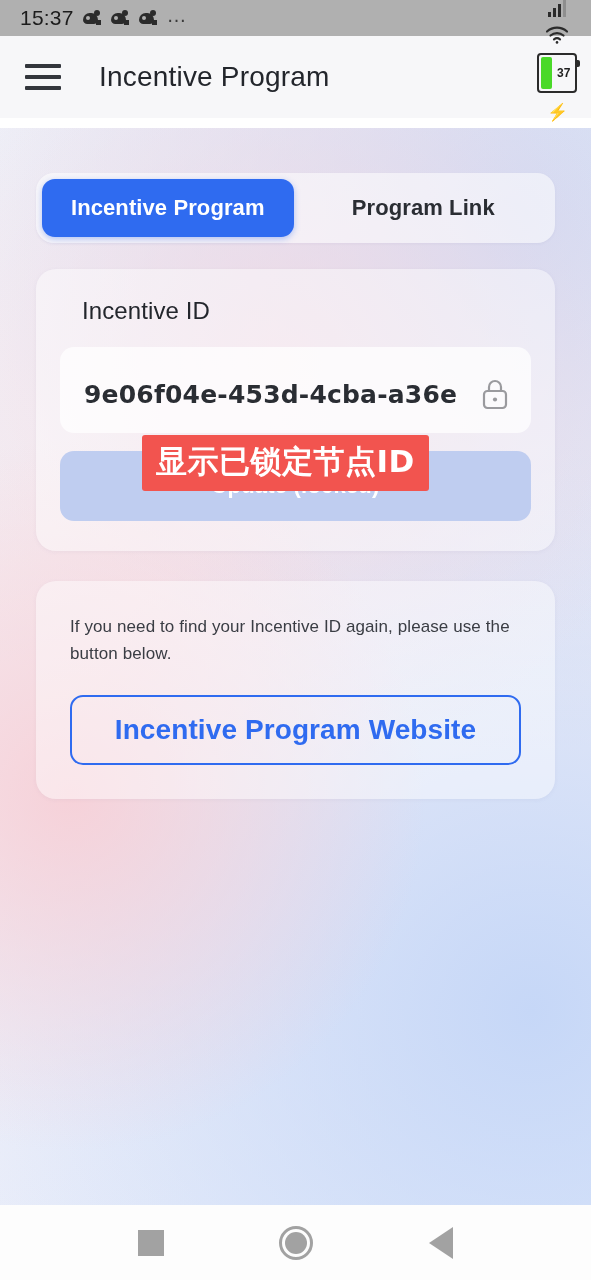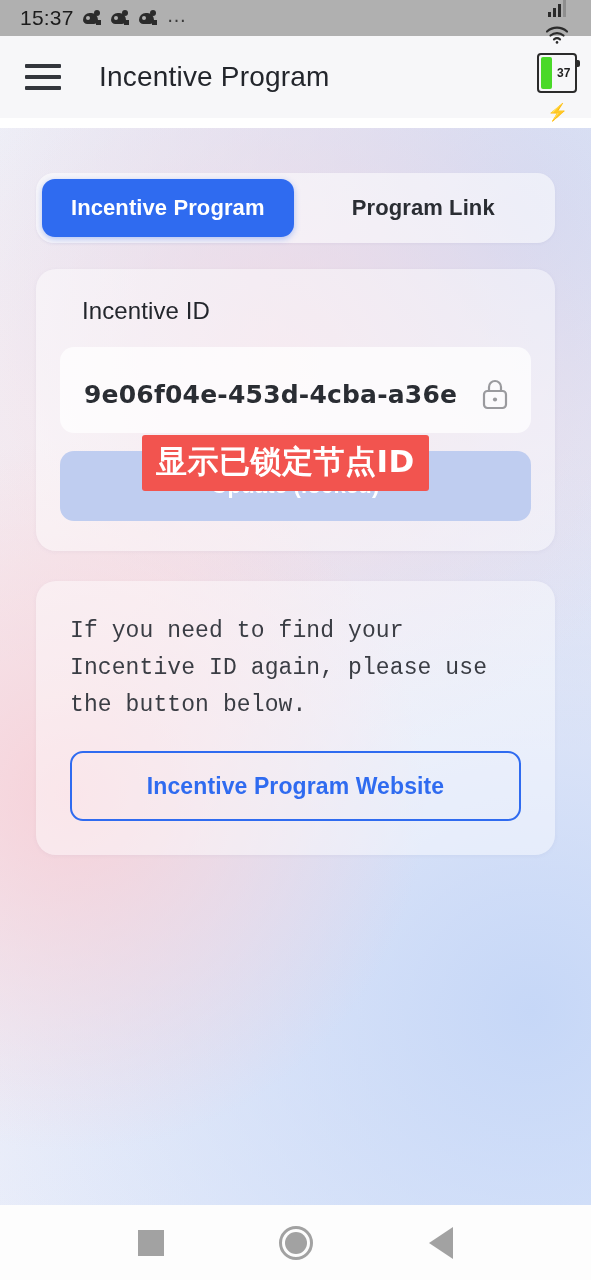--- a/index.html
+++ b/index.html
@@ -173,32 +173,31 @@
     border-radius:3px;
     letter-spacing:.5px;
     white-space:nowrap;
     font-family:"DejaVu Sans", sans-serif;
     z-index:20;
   }
 
   
   .info-card{ margin-top:30px; padding:32px 34px 34px 34px; }
   .info-text{
-    font-size:23px; color:#3a3d44; line-height:1.6;
+    font-size:17px; color:#3a3d44; line-height:1.6;
     letter-spacing:.1px;
-    font-family:Liberation Mono, monospace;
   }
   .website-btn{
     margin-top:28px;
     height:70px;
     border:2px solid #2f6bf0;
     border-radius:13px;
     background:transparent;
     display:flex; align-items:center; justify-content:center;
-    color:#2f6bf0; font-size:23px; font-weight:bold;
+    color:#2f6bf0; font-size:28px; font-weight:bold;
     letter-spacing:.1px;
     cursor:pointer;
   }
 
   
   .navbar{
     position:absolute; left:0; right:0; bottom:0;
     height:75px; background:#fdfdfd;
     display:flex; align-items:center; justify-content:space-around;
     padding:0 80px;

